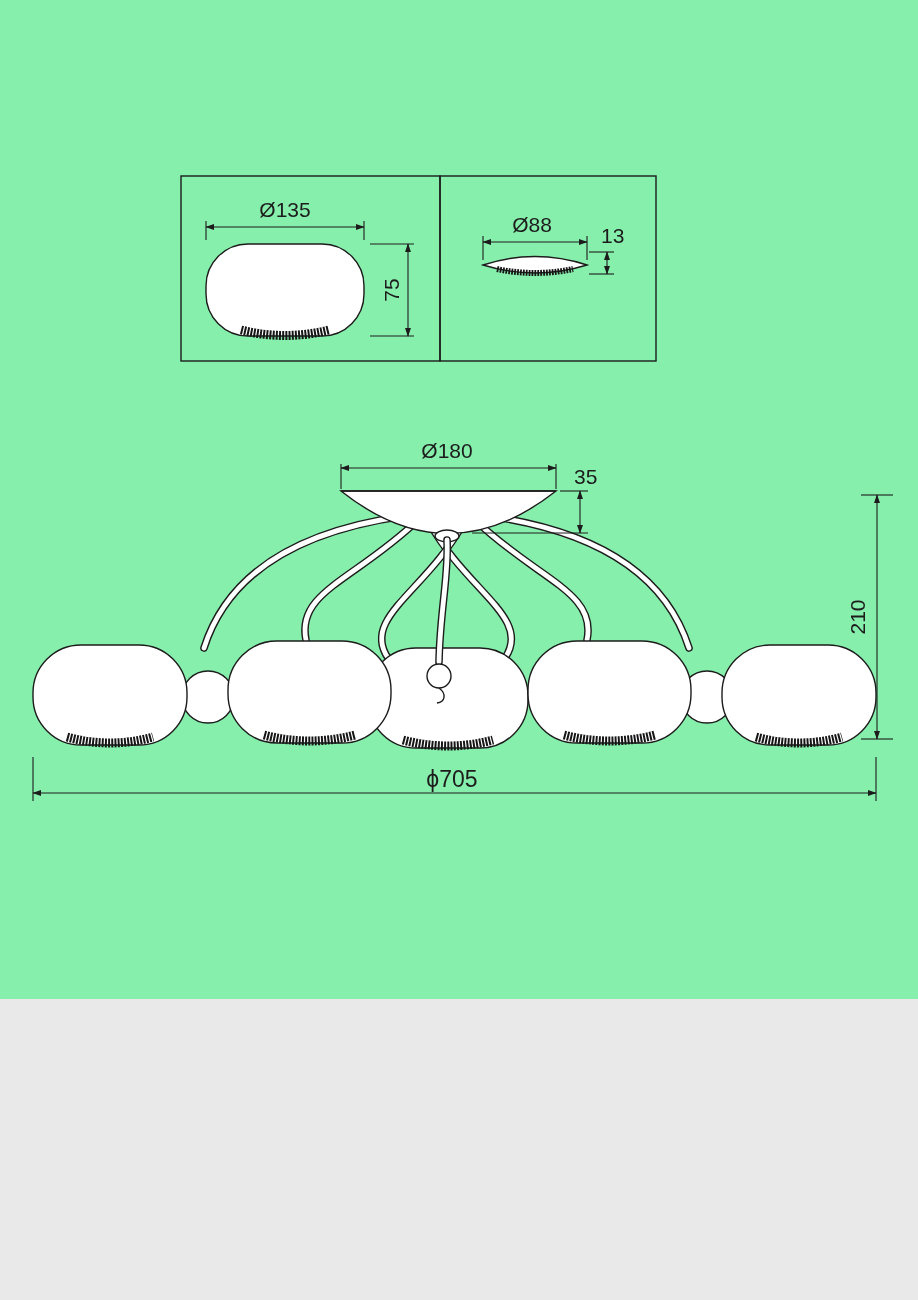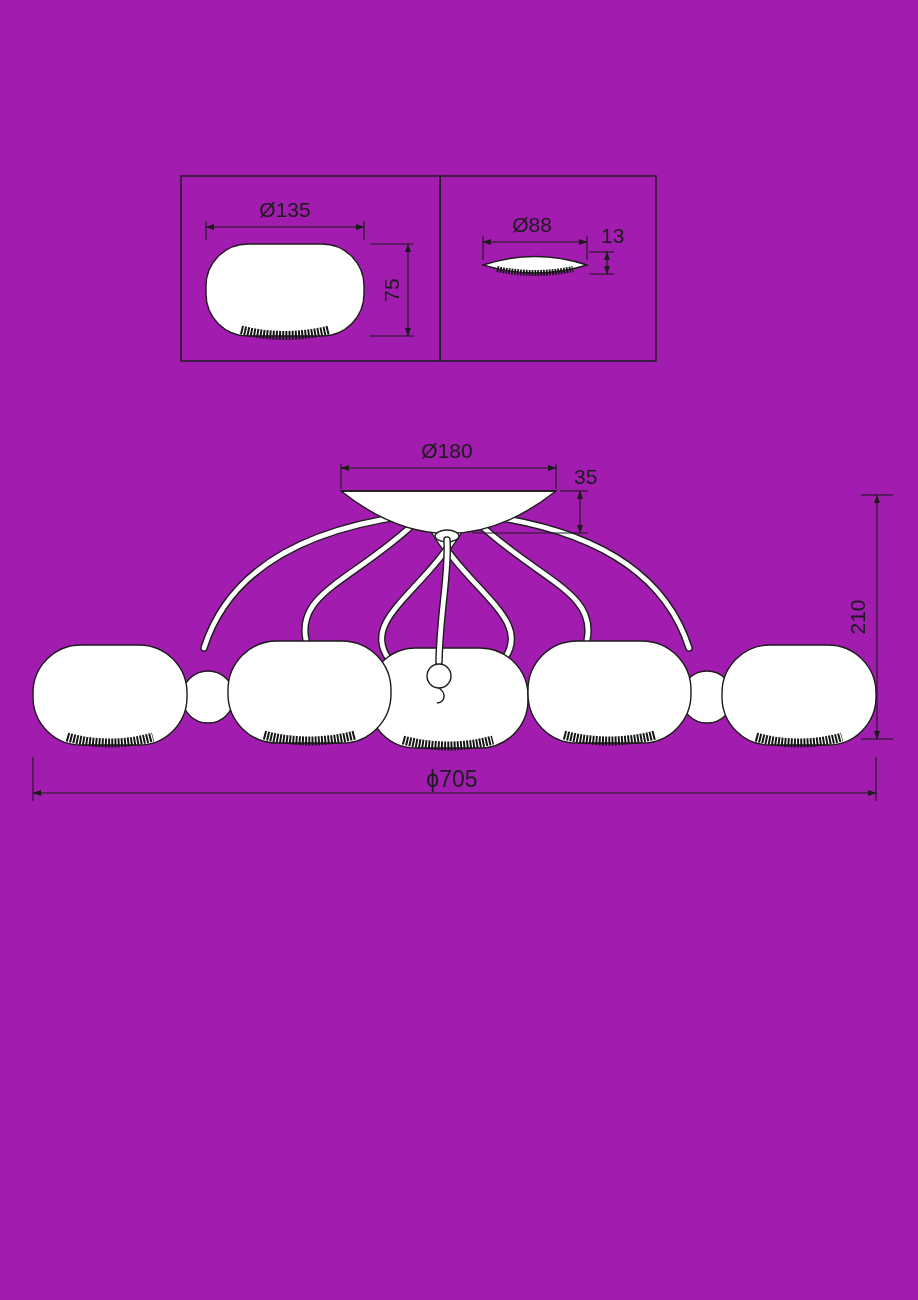--- a/index.html
+++ b/index.html
@@ -1,18 +1,18 @@
 <!DOCTYPE html>
 <html><head>
 <meta charset="utf-8">
 <style>
   html, body { margin: 0; padding: 0; background: #e9e9e9; }
   .canvas {
-    width: 918px; height: 1300px;
-    background: #a21caf;
+    width: 918px; height: 999px;
+    background: #86efac;
     position: relative;
     font-family: "Liberation Sans", sans-serif;
     overflow: hidden;
   }
   svg { display: block; }
   svg text {
     font-family: "Liberation Sans", sans-serif;
     font-size: 21px;
     fill: #1c1c1c;
   }

